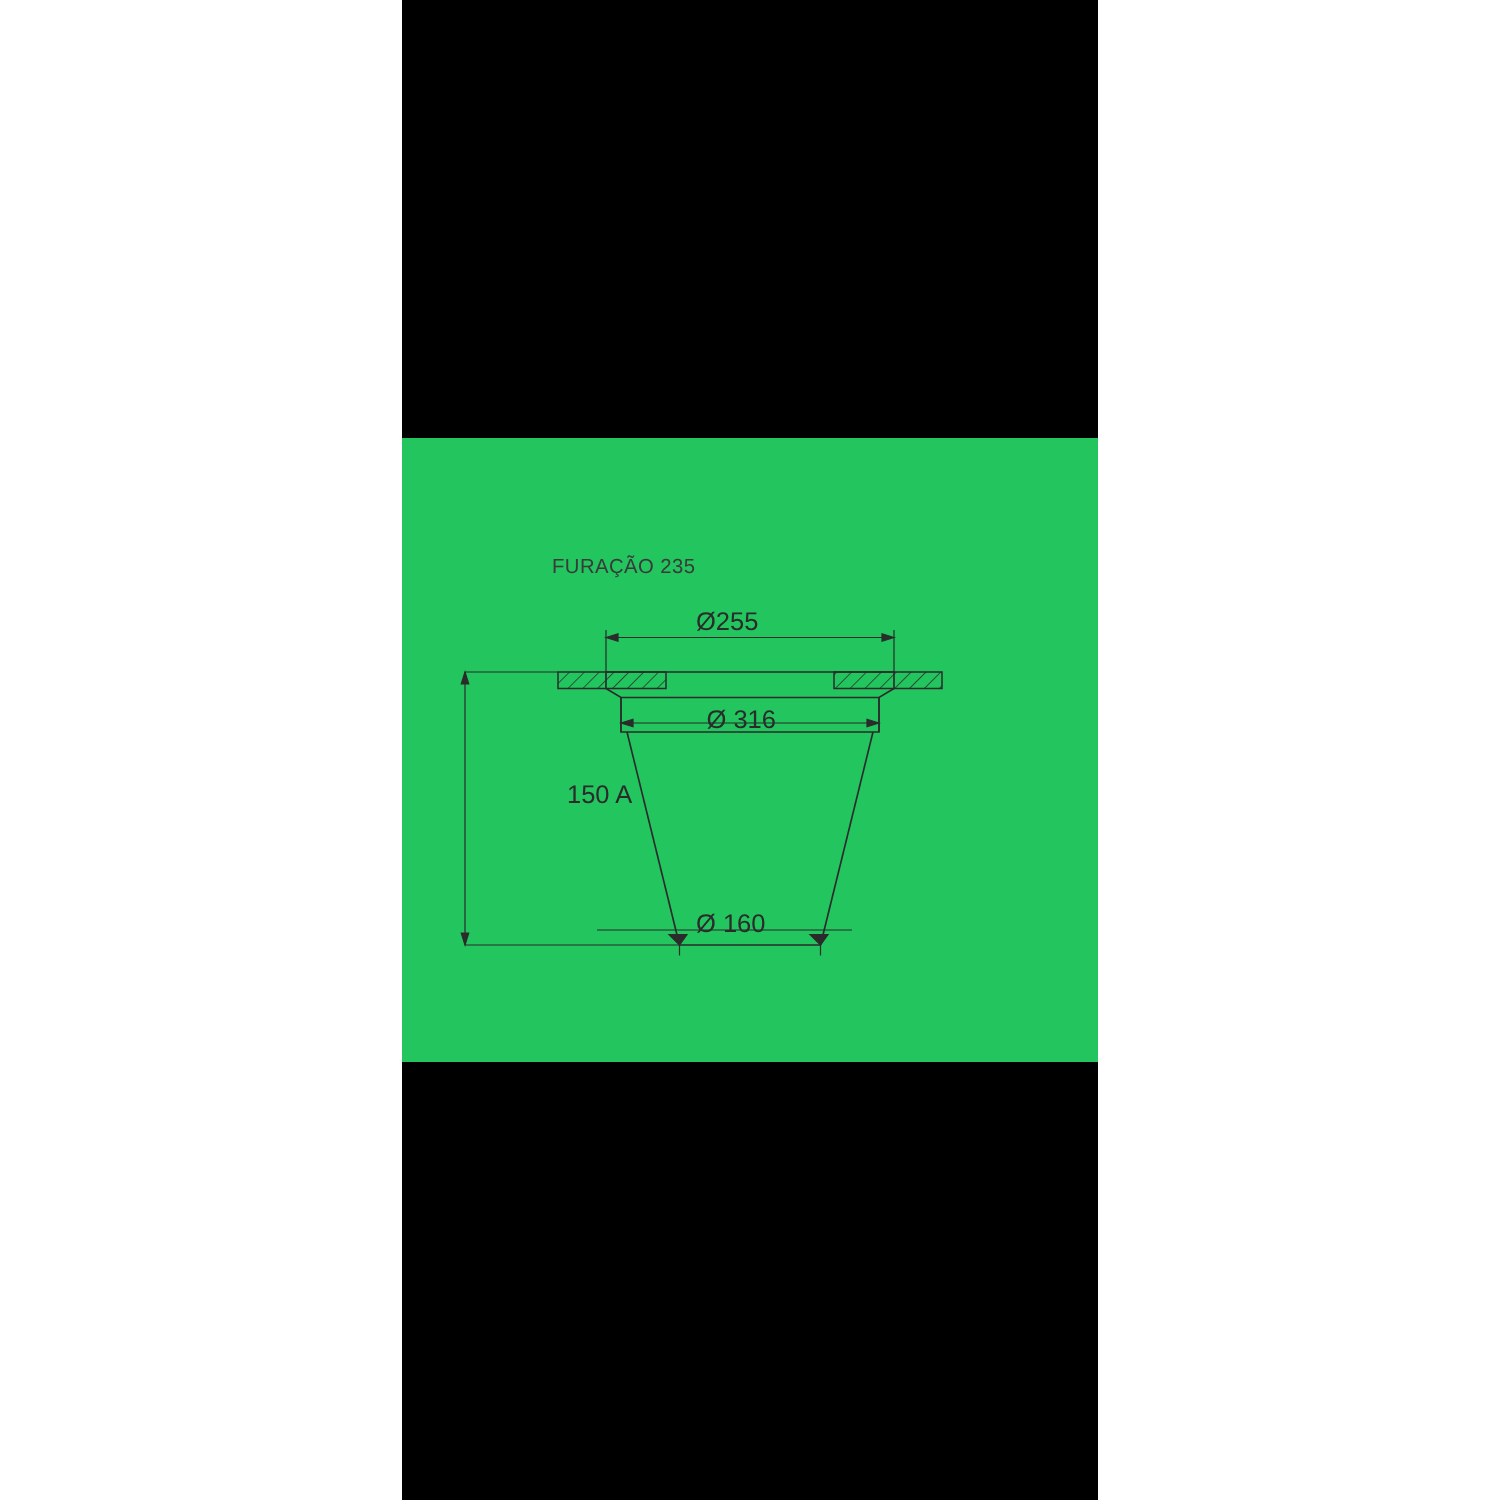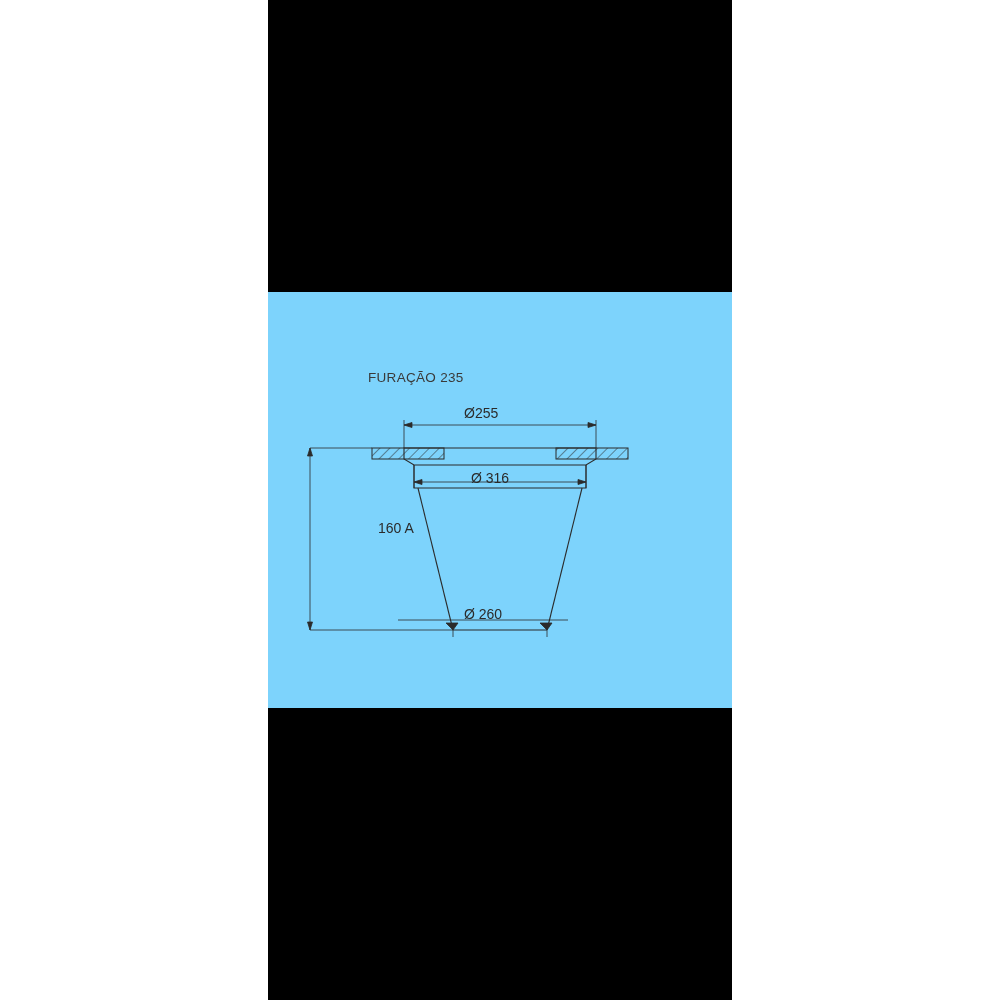--- a/index.html
+++ b/index.html
@@ -23,36 +23,36 @@
   }
   .letterbox.top { top: 0; height: 292px; }
   .letterbox.bottom { top: 708px; height: 292px; }
 
   .canvas {
     position: absolute;
     left: 268px;
     top: 292px;
     width: 464px;
     height: 416px;
-    background: #7dd3fc;
+    background: #22c55e;
   }
 
   .title-label {
     position: absolute;
     left: 100px;
     top: 78px;
     font-size: 13.5px;
     color: #3a3a3a;
     letter-spacing: 0.3px;
     white-space: nowrap;
   }
 
   .dim-text {
     position: absolute;
-    font-size: 14px;
+    font-size: 17px;
     color: #2b2b2b;
     white-space: nowrap;
   }
 
   svg.drawing {
     position: absolute;
     left: 0;
     top: 0;
     width: 464px;
     height: 416px;
@@ -129,18 +129,18 @@
         <line x1="279" y1="338" x2="279" y2="345"></line>
       </g>
     </svg>
 
     <div class="title-label">FURAÇÃO 235</div>
 
     <div class="dim-text" style="left: 196px; top: 113px;">Ø255</div>
 
     <div class="dim-text" style="left: 203px; top: 178px;">Ø 316</div>
 
-    <div class="dim-text" style="left: 110px; top: 228px;">160 A</div>
+    <div class="dim-text" style="left: 110px; top: 228px;">150 A</div>
 
-    <div class="dim-text" style="left: 196px; top: 314px;">Ø  260</div>
+    <div class="dim-text" style="left: 196px; top: 314px;">Ø  160</div>
 
   </div>
 </div>
 
 </body></html>

